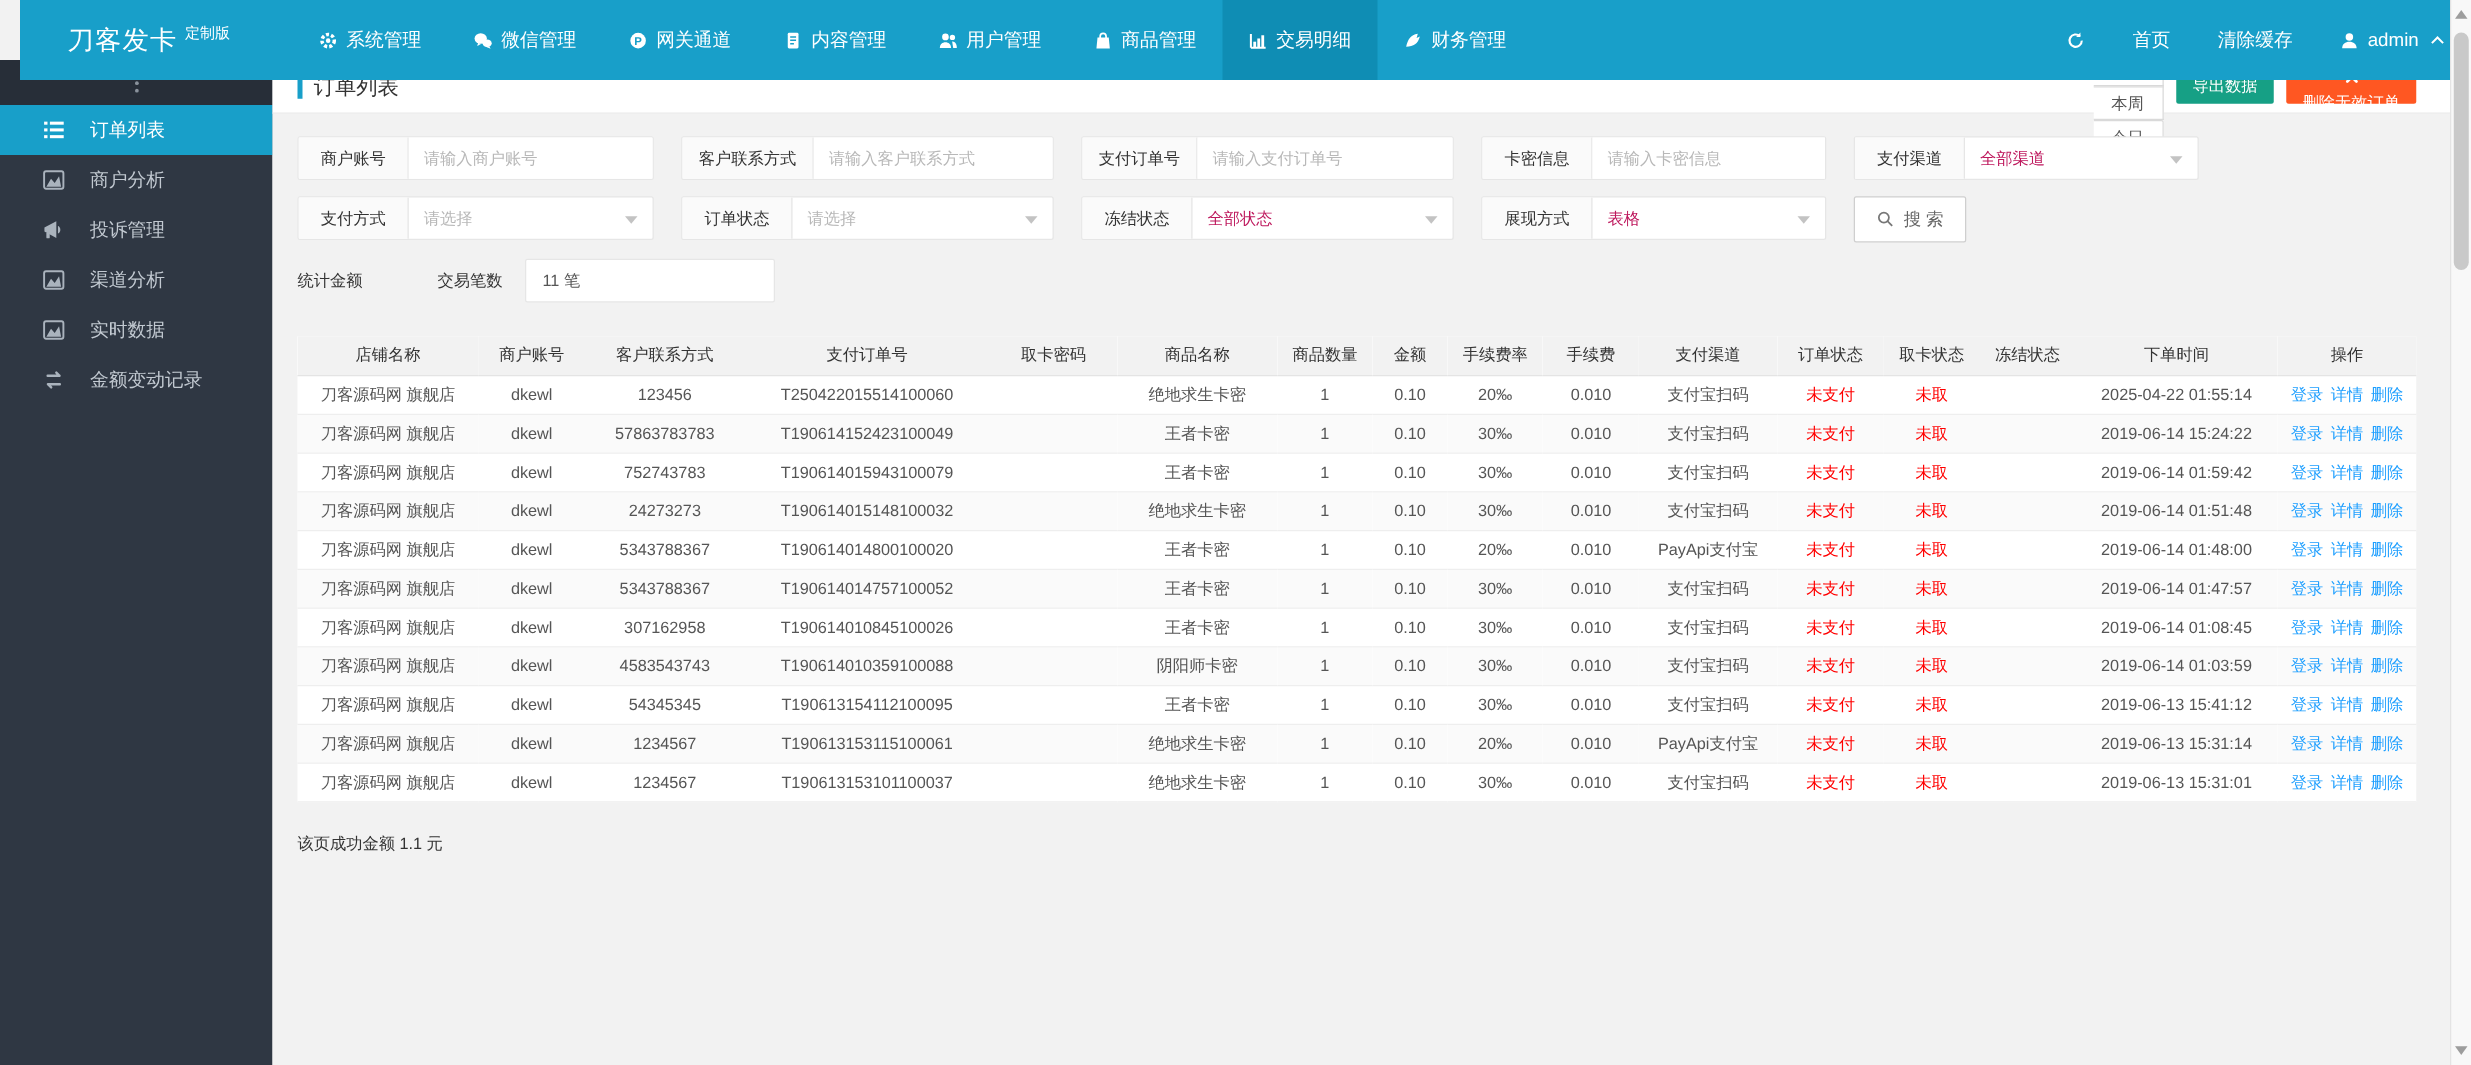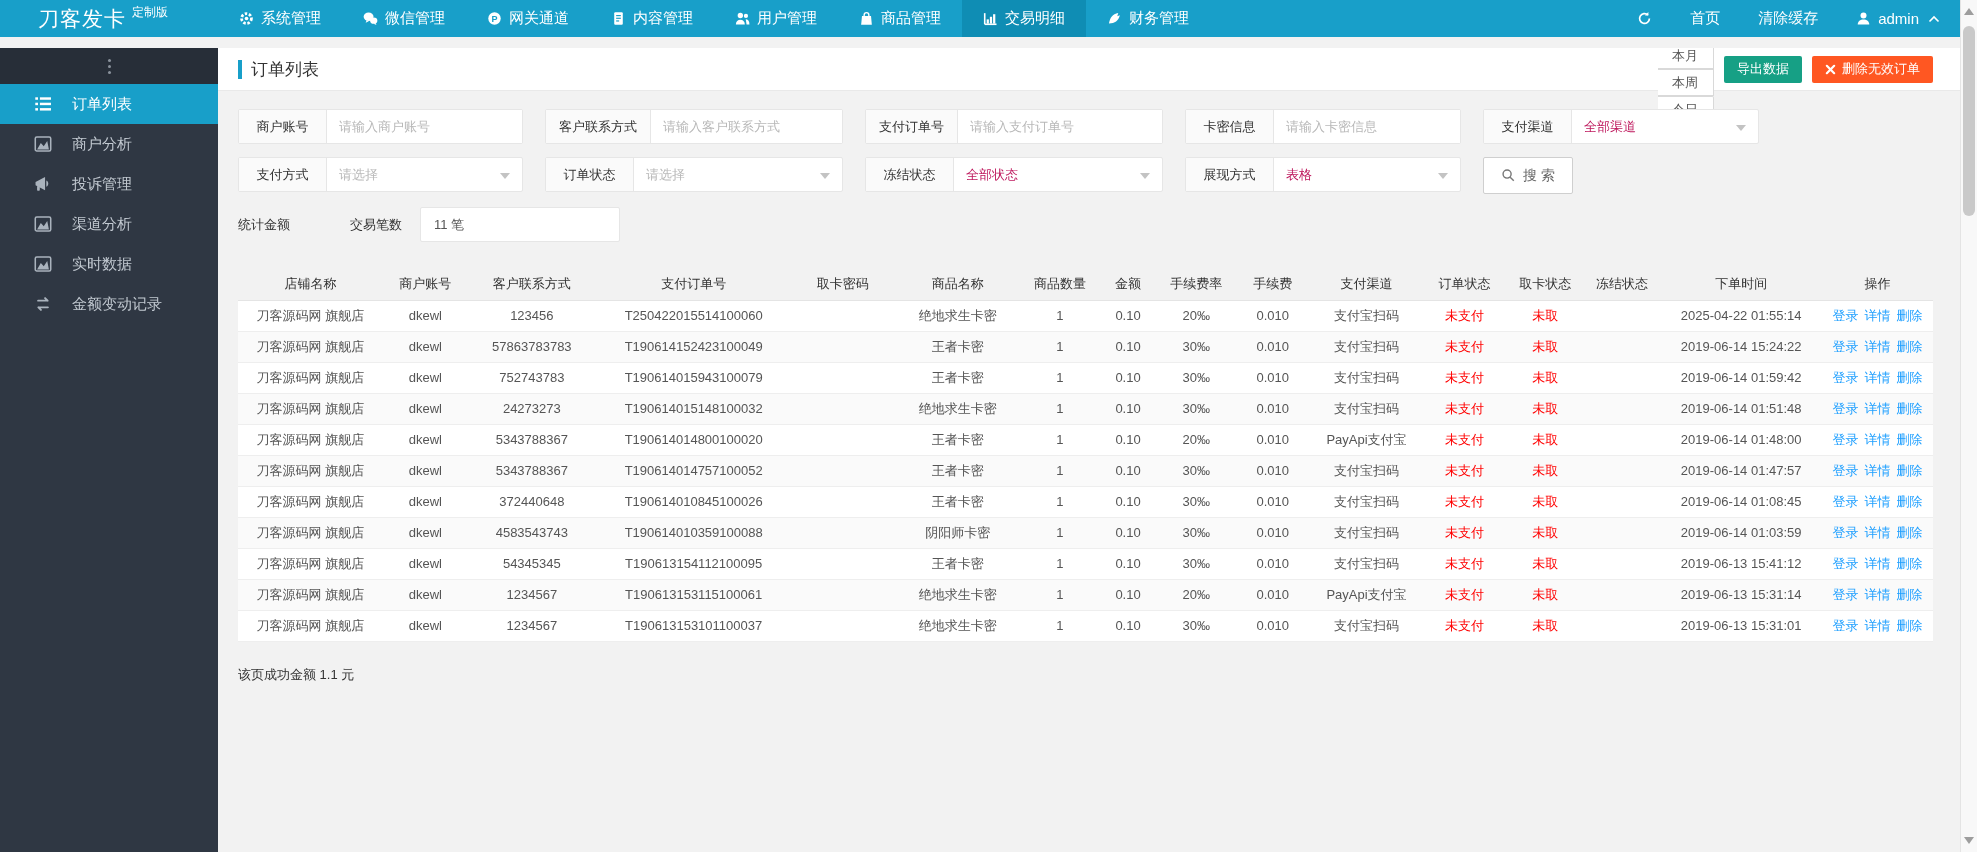--- a/index.html
+++ b/index.html
@@ -7,21 +7,21 @@
     --active-blue:#1e9fff; --teal:#16a085; --orange:#ff5722; --link:#1e9fff; --red:#ff0000;
     --page-bg:#f2f2f2; --border:#e6e6e6;
   }
   *{margin:0;padding:0;box-sizing:border-box;}
   html,body{width:1977px;height:852px;overflow:hidden;}
   body{font-family:"Liberation Sans","DejaVu Sans",sans-serif;background:var(--page-bg);position:relative;font-size:14px;color:#333;}
   .ic{display:inline-flex;align-items:center;justify-content:center;}
   .ic svg{display:block;}
 
   
-  .topbar{position:absolute;left:0;top:0;width:1960px;height:37px;background:var(--header);display:flex;align-items:stretch;z-index:5;}
+  .topbar{position:absolute;left:16px;top:0;width:1960px;height:64px;background:var(--header);display:flex;align-items:stretch;z-index:5;}
   .logo{width:218px;display:flex;align-items:center;padding-left:38px;color:#fff;}
   .logo .brand{font-size:21px;letter-spacing:1px;}
   .logo .badge{font-size:12px;margin-left:6px;margin-bottom:12px;}
   .topnav{display:flex;align-items:stretch;list-style:none;}
   .topnav .nav-item{display:flex;align-items:center;gap:7px;padding:0 21px;color:#fff;font-size:15px;cursor:pointer;}
   .topnav .nav-item.active{background:var(--header-active);}
   .topnav .nav-item .ic{width:15px;height:15px;color:#fff;}
   .topnav-right{margin-left:auto;display:flex;align-items:stretch;}
   .topnav-right .nav-item{display:flex;align-items:center;gap:7px;padding:0 19px;color:#fff;font-size:15px;cursor:pointer;}
   .topnav-right .ic{width:15px;height:15px;color:#fff;}
@@ -42,21 +42,21 @@
   .page-title{display:flex;align-items:center;gap:9px;font-size:17px;color:#333;}
   .page-title .accent{width:4px;height:19px;background:var(--header);display:inline-block;}
   .header-actions{margin-left:auto;display:flex;align-items:center;gap:10px;}
   .tab-group{display:flex;flex-direction:column;}
   .tab-group .range-tab{height:27px;padding:0 14px;background:#fff;border:1px solid #d9d9d9;border-left:none;font-size:13px;color:#555;display:flex;align-items:center;cursor:pointer;}
   .tab-group .range-tab:first-child{border-left:1px solid #d9d9d9;border-radius:2px 0 0 2px;}
   .tab-group .range-tab:last-child{border-radius:0 2px 2px 0;}
   .tab-group .range-tab.active{background:var(--active-blue);border-color:var(--active-blue);color:#fff;}
   .btn{height:27px;padding:0 13px;border:none;border-radius:2px;font-size:13px;color:#fff;display:inline-flex;align-items:center;gap:6px;cursor:pointer;font-family:inherit;}
   .btn-teal{background:var(--teal);}
-  .btn-orange{background:var(--orange);}
+  .btn-orange{background:var(--orange);flex-direction:column;}
   .btn .ic{width:11px;height:11px;color:#fff;}
 
   
   .filters{padding:18px 27px 0 20px;}
   .filter-row{display:flex;gap:22px;margin-bottom:13px;}
   .fgroup{display:flex;border:1px solid var(--border);background:#fff;height:35px;border-radius:2px;}
   .fgroup .flabel{background:#fafafa;border-right:1px solid var(--border);display:flex;align-items:center;justify-content:center;padding:0 13px;font-size:13px;color:#333;white-space:nowrap;min-width:88px;}
   .fgroup input{border:none;outline:none;flex:1;padding:0 12px;font-size:13px;color:#666;font-family:inherit;background:#fff;min-width:0;}
   .fgroup input::placeholder{color:#b8b8b8;}
   .fgroup .fselect{flex:1;display:flex;align-items:center;padding:0 12px;font-size:13px;color:#be185d;position:relative;cursor:pointer;}
@@ -522,21 +522,21 @@
             <td>支付宝扫码</td>
             <td class="red">未支付</td>
             <td class="red">未取</td>
             <td></td>
             <td>2019-06-14 01:47:57</td>
             <td class="actions"><a>登录</a><a>详情</a><a>删除</a></td>
           </tr>
           <tr>
             <td>刀客源码网 旗舰店</td>
             <td>dkewl</td>
-            <td>372440648</td>
+            <td>307162958</td>
             <td>T190614010845100026</td>
             <td></td>
             <td>王者卡密</td>
             <td>1</td>
             <td>0.10</td>
             <td>30‰</td>
             <td>0.010</td>
             <td>支付宝扫码</td>
             <td class="red">未支付</td>
             <td class="red">未取</td>

